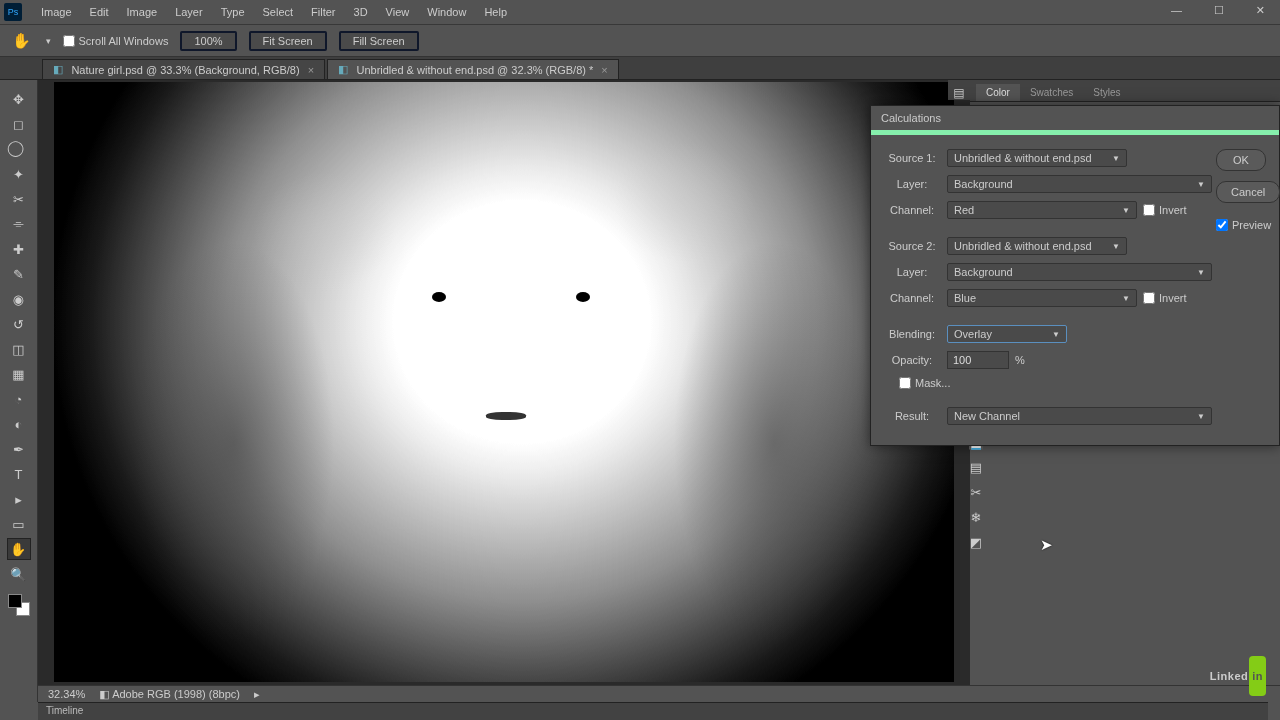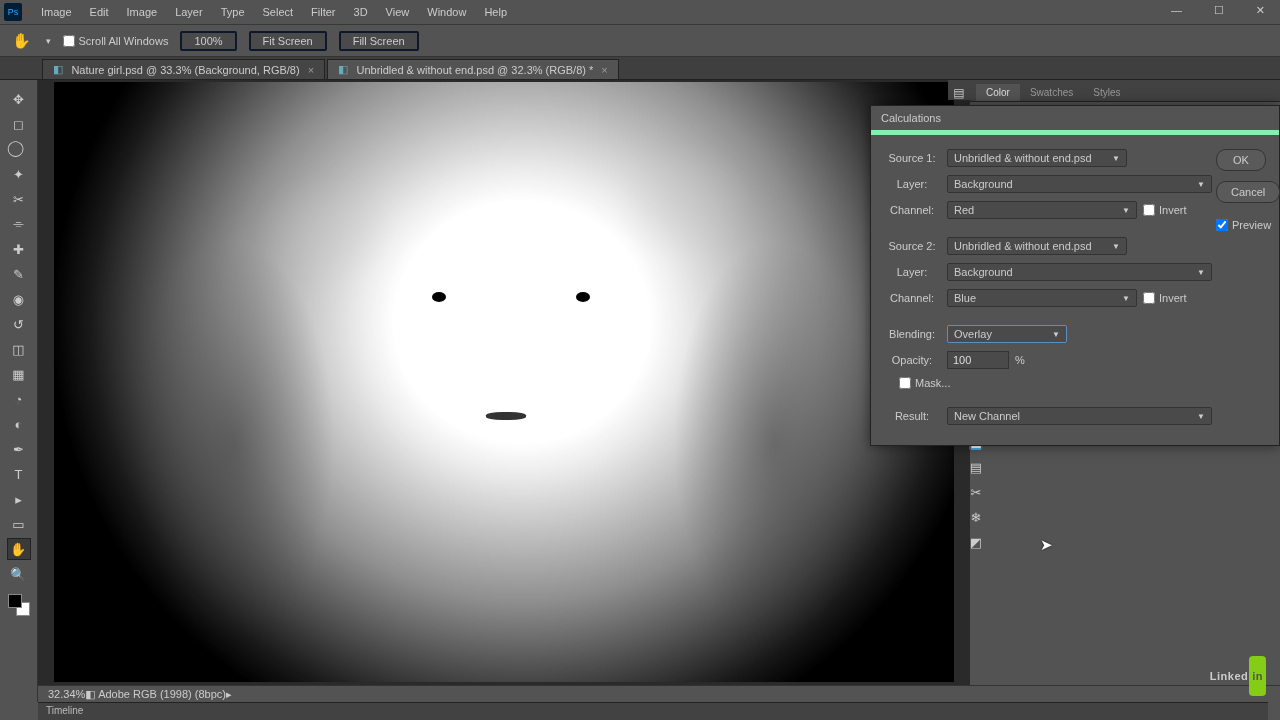--- a/index.html
+++ b/index.html
@@ -59,21 +59,21 @@
 .fselect{flex:1;background:#4a4a4a;border:1px solid #333;padding:2px 6px;border-radius:2px;display:flex;justify-content:space-between;align-items:center;cursor:pointer}
 .fselect.narrow{max-width:180px}
 .fselect.hl{border:1px solid #5a8fbf}
 .caret{font-size:8px;color:#ccc}
 .fcheck{display:flex;align-items:center;gap:4px}
 .fcheck input{width:12px;height:12px}
 .finput{width:62px;background:#4a4a4a;border:1px solid #333;padding:2px 5px;color:#ddd}
 .spacer{height:10px}
 .side-icons{position:absolute;left:962px;top:435px;width:28px;display:flex;flex-direction:column;align-items:center;gap:10px;z-index:50}
 .side-icons span{font-size:13px;color:#ccc;cursor:pointer}
-.status{position:absolute;left:38px;right:0;bottom:18px;height:17px;background:#535353;border-top:1px solid #333;display:flex;align-items:center;padding:0 10px;gap:0;font-size:10px;color:#bbb}
+.status{position:absolute;left:38px;right:0;bottom:18px;height:17px;background:#535353;border-top:1px solid #333;display:flex;align-items:center;padding:0 10px;gap:14px;font-size:10px;color:#bbb}
 .timeline-bar{position:absolute;left:38px;right:12px;bottom:0;height:18px;background:#424242;border-top:1px solid #222;padding:2px 8px;font-size:10px;color:#bbb}
 .linkedin{position:absolute;right:14px;bottom:24px;font-size:15px;font-weight:bold;color:#8a8a8a;letter-spacing:.5px}
 .linkedin .box{display:inline-block;background:#84cc16;color:#535353;padding:14px 3px;border-radius:4px;margin-left:1px}
 .cursor{position:absolute;left:1040px;top:536px;font-size:15px;color:#fff;z-index:200;text-shadow:0 0 2px #000}
 </style>
 </head>
 <body>
 
 <div class="menubar">
   <div class="ps-logo">Ps</div>

